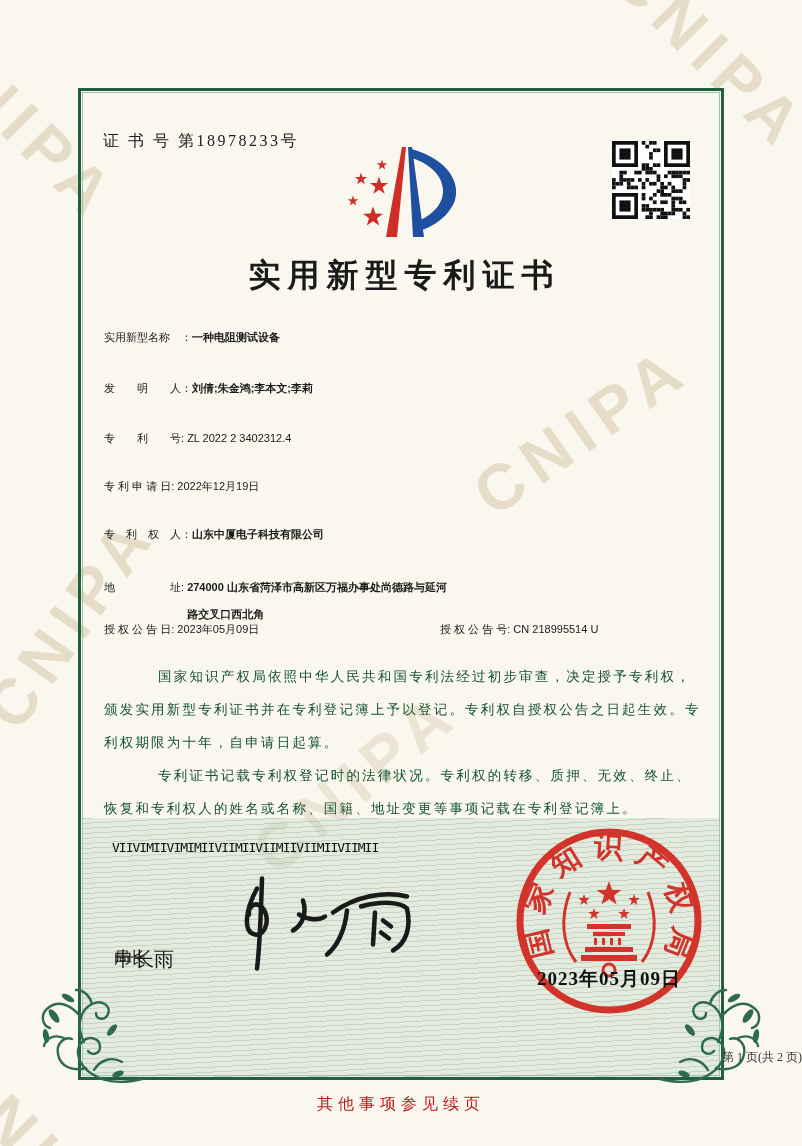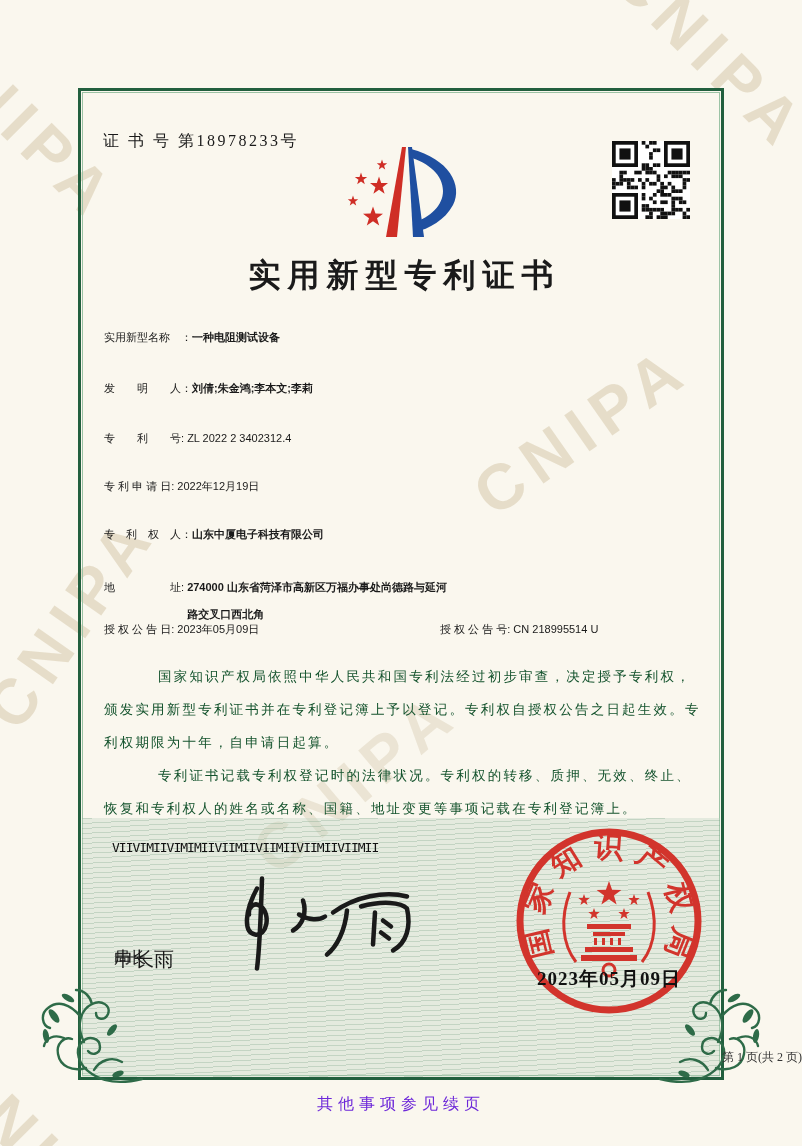--- a/index.html
+++ b/index.html
@@ -50,21 +50,21 @@
              font-size:16px;z-index:4;}
   .sig-name{position:absolute;left:114px;top:946px;font-family:"Liberation Sans",sans-serif;
             font-size:20px;z-index:4;}
   .sig-svg{position:absolute;left:215px;top:868px;width:210px;height:115px;z-index:4;}
   .seal{position:absolute;left:514px;top:826px;width:190px;height:190px;z-index:4;}
   .seal-date{position:absolute;left:514px;top:966px;width:190px;text-align:center;
              font-weight:bold;font-size:19px;letter-spacing:1px;color:#111;z-index:5;}
   .page-num{position:absolute;left:0;right:0;top:1049px;text-align:right;font-size:12px;
             color:#333;z-index:4;}
   .continuation{position:absolute;left:0;right:0;top:1094px;text-align:center;font-size:16px;
-                letter-spacing:5px;color:#6d28d9;z-index:4;}
+                letter-spacing:5px;color:#b91c1c;z-index:4;}
 </style>
 </head>
 <body>
 
 <div class="page">
 
   <div class="wm wm1">CNIPA</div>
   <div class="wm wm2">CNIPA</div>
   <div class="wm wm3">CNIPA</div>
   <div class="wm wm4">CNIPA</div>

